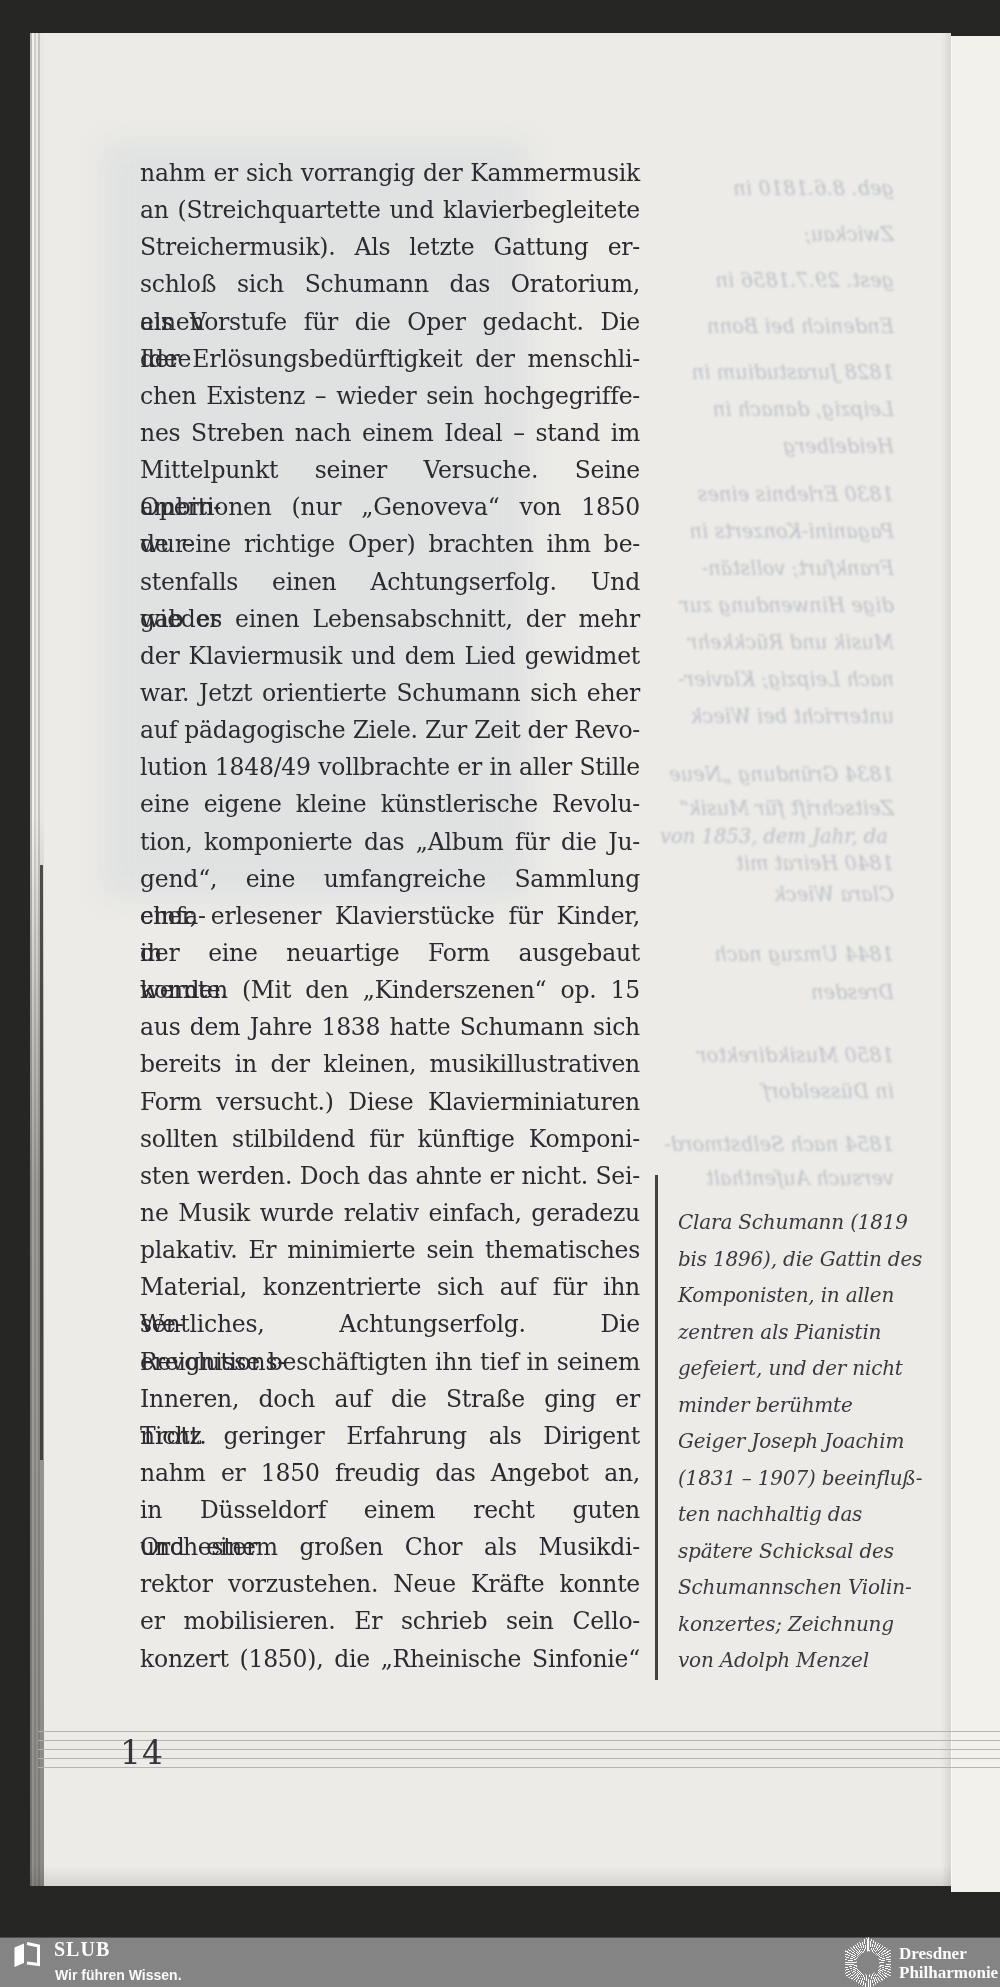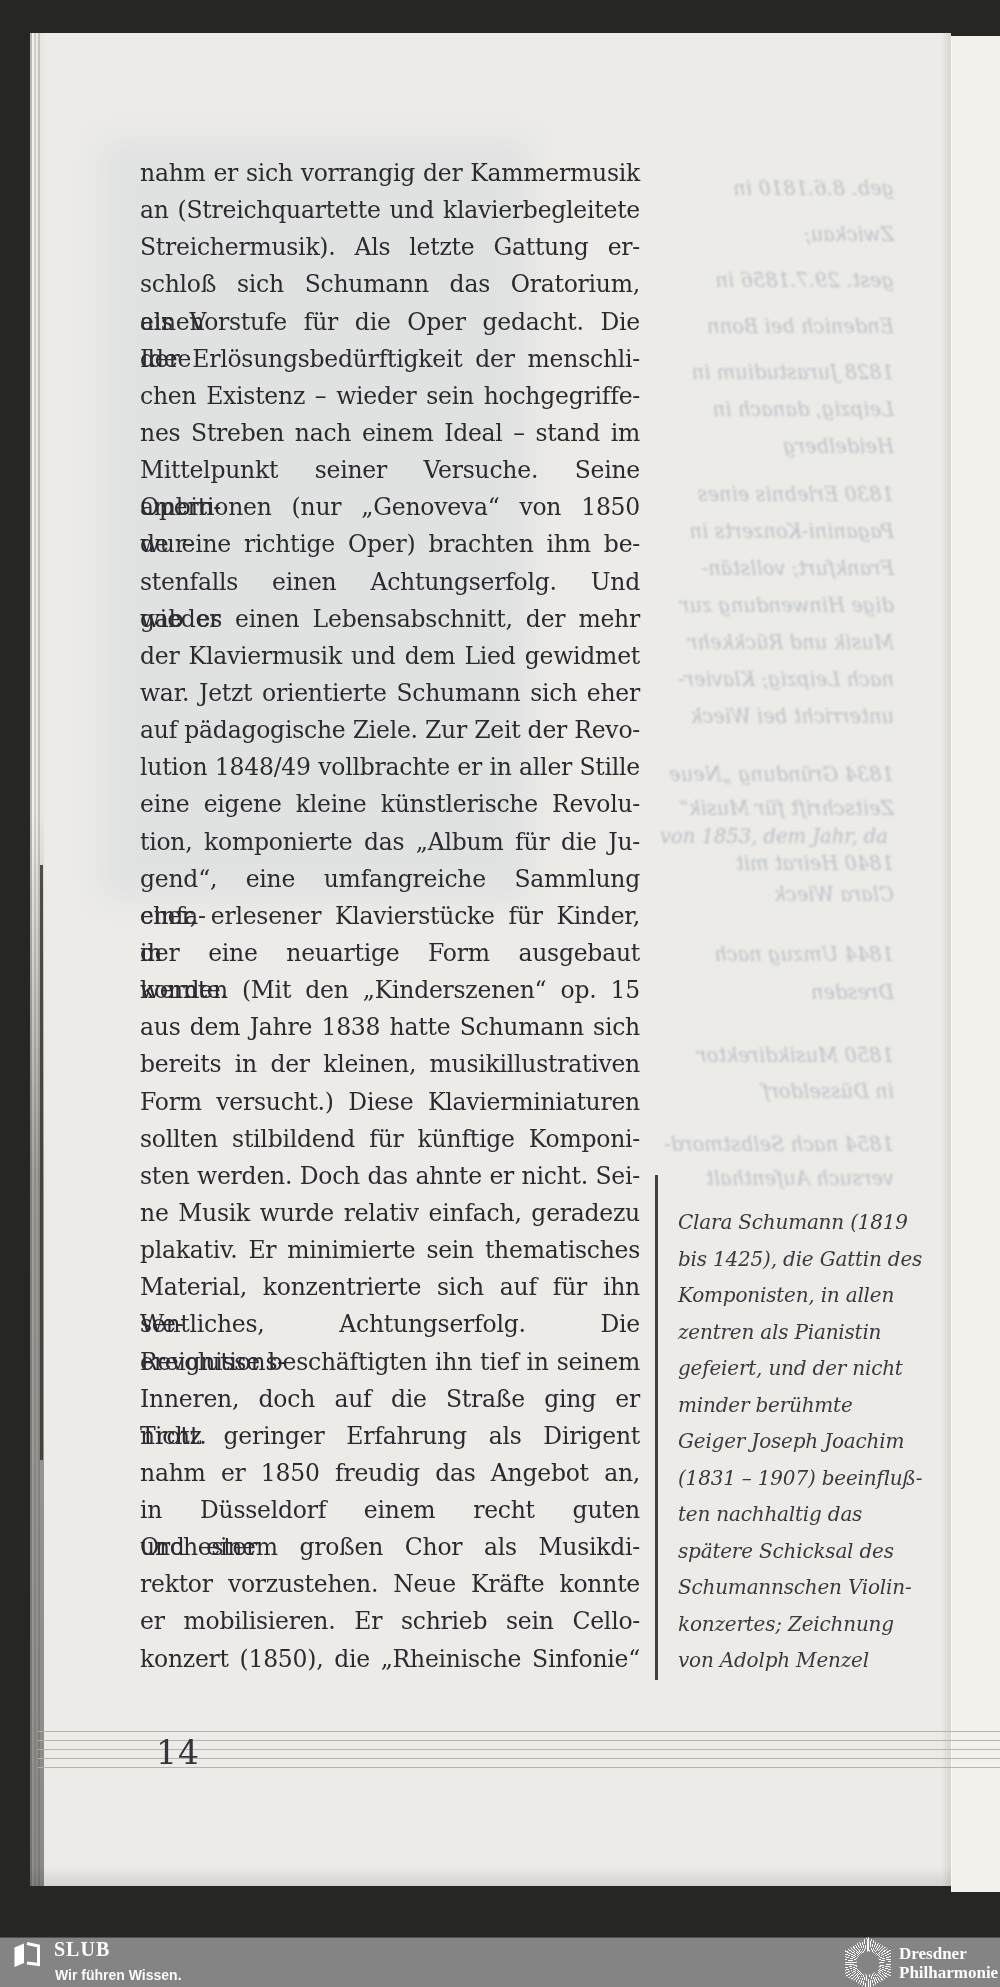--- a/index.html
+++ b/index.html
@@ -46,21 +46,21 @@
   .g6{top:778px} .g6 .bt-line{line-height:38px}
   .g7{top:880px} .g7 .bt-line{line-height:36px}
   .g8{top:970px} .g8 .bt-line{line-height:34px}
   .bleed-overlay{position:absolute;left:660px;top:825px;width:250px;
          font-style:italic;font-size:19.5px;color:rgba(120,132,154,0.42);
          filter:blur(1px);white-space:nowrap;}
   
   .staff-line{position:absolute;left:38px;width:962px;height:1.4px;
          background:#b3b1ac;opacity:.95;}
   .folio{position:absolute;left:120px;top:1733px;font-size:33px;color:#36333b;
-         letter-spacing:1px;margin-left:36px;}
+         letter-spacing:1px;}
   
   .footer-bar{position:absolute;left:0;top:1937px;width:1000px;height:50px;
          background:#848484;border-top:1px solid rgba(30,30,30,0.5);}
   .slub-icon{position:absolute;left:13px;top:1942px;width:27px;height:27px;}
   .slub-word{position:absolute;left:54px;top:1938px;font-family:"Liberation Serif",serif;
          font-weight:bold;font-size:20px;color:#fdfdfd;letter-spacing:1px;}
   .slub-tag{position:absolute;left:55px;top:1967px;font-family:"Liberation Sans",sans-serif;
          font-weight:bold;font-size:14px;color:#fafafa;}
   .dp-burst{position:absolute;left:842px;top:1937px;width:52px;height:52px;
          background:repeating-conic-gradient(#fff 0deg 2.4deg,rgba(255,255,255,0) 2.4deg 6.6deg);
@@ -167,21 +167,21 @@
       <div class="mt-line">in Düsseldorf einem recht guten Orchester</div>
       <div class="mt-line">und einem großen Chor als Musikdi-</div>
       <div class="mt-line">rektor vorzustehen. Neue Kräfte konnte</div>
       <div class="mt-line">er mobilisieren. Er schrieb sein Cello-</div>
       <div class="mt-line">konzert (1850), die „Rheinische Sinfonie“</div>
     </div>
 
   <div class="cap-divider"></div>
   <div class="caption">
       <div class="cap-line">Clara Schumann (1819</div>
-      <div class="cap-line">bis 1425), die Gattin des</div>
+      <div class="cap-line">bis 1896), die Gattin des</div>
       <div class="cap-line">Komponisten, in allen</div>
       <div class="cap-line">zentren als Pianistin</div>
       <div class="cap-line">gefeiert, und der nicht</div>
       <div class="cap-line">minder berühmte</div>
       <div class="cap-line">Geiger Joseph Joachim</div>
       <div class="cap-line">(1831 – 1907) beeinfluß-</div>
       <div class="cap-line">ten nachhaltig das</div>
       <div class="cap-line">spätere Schicksal des</div>
       <div class="cap-line">Schumannschen Violin-</div>
       <div class="cap-line">konzertes; Zeichnung</div>

